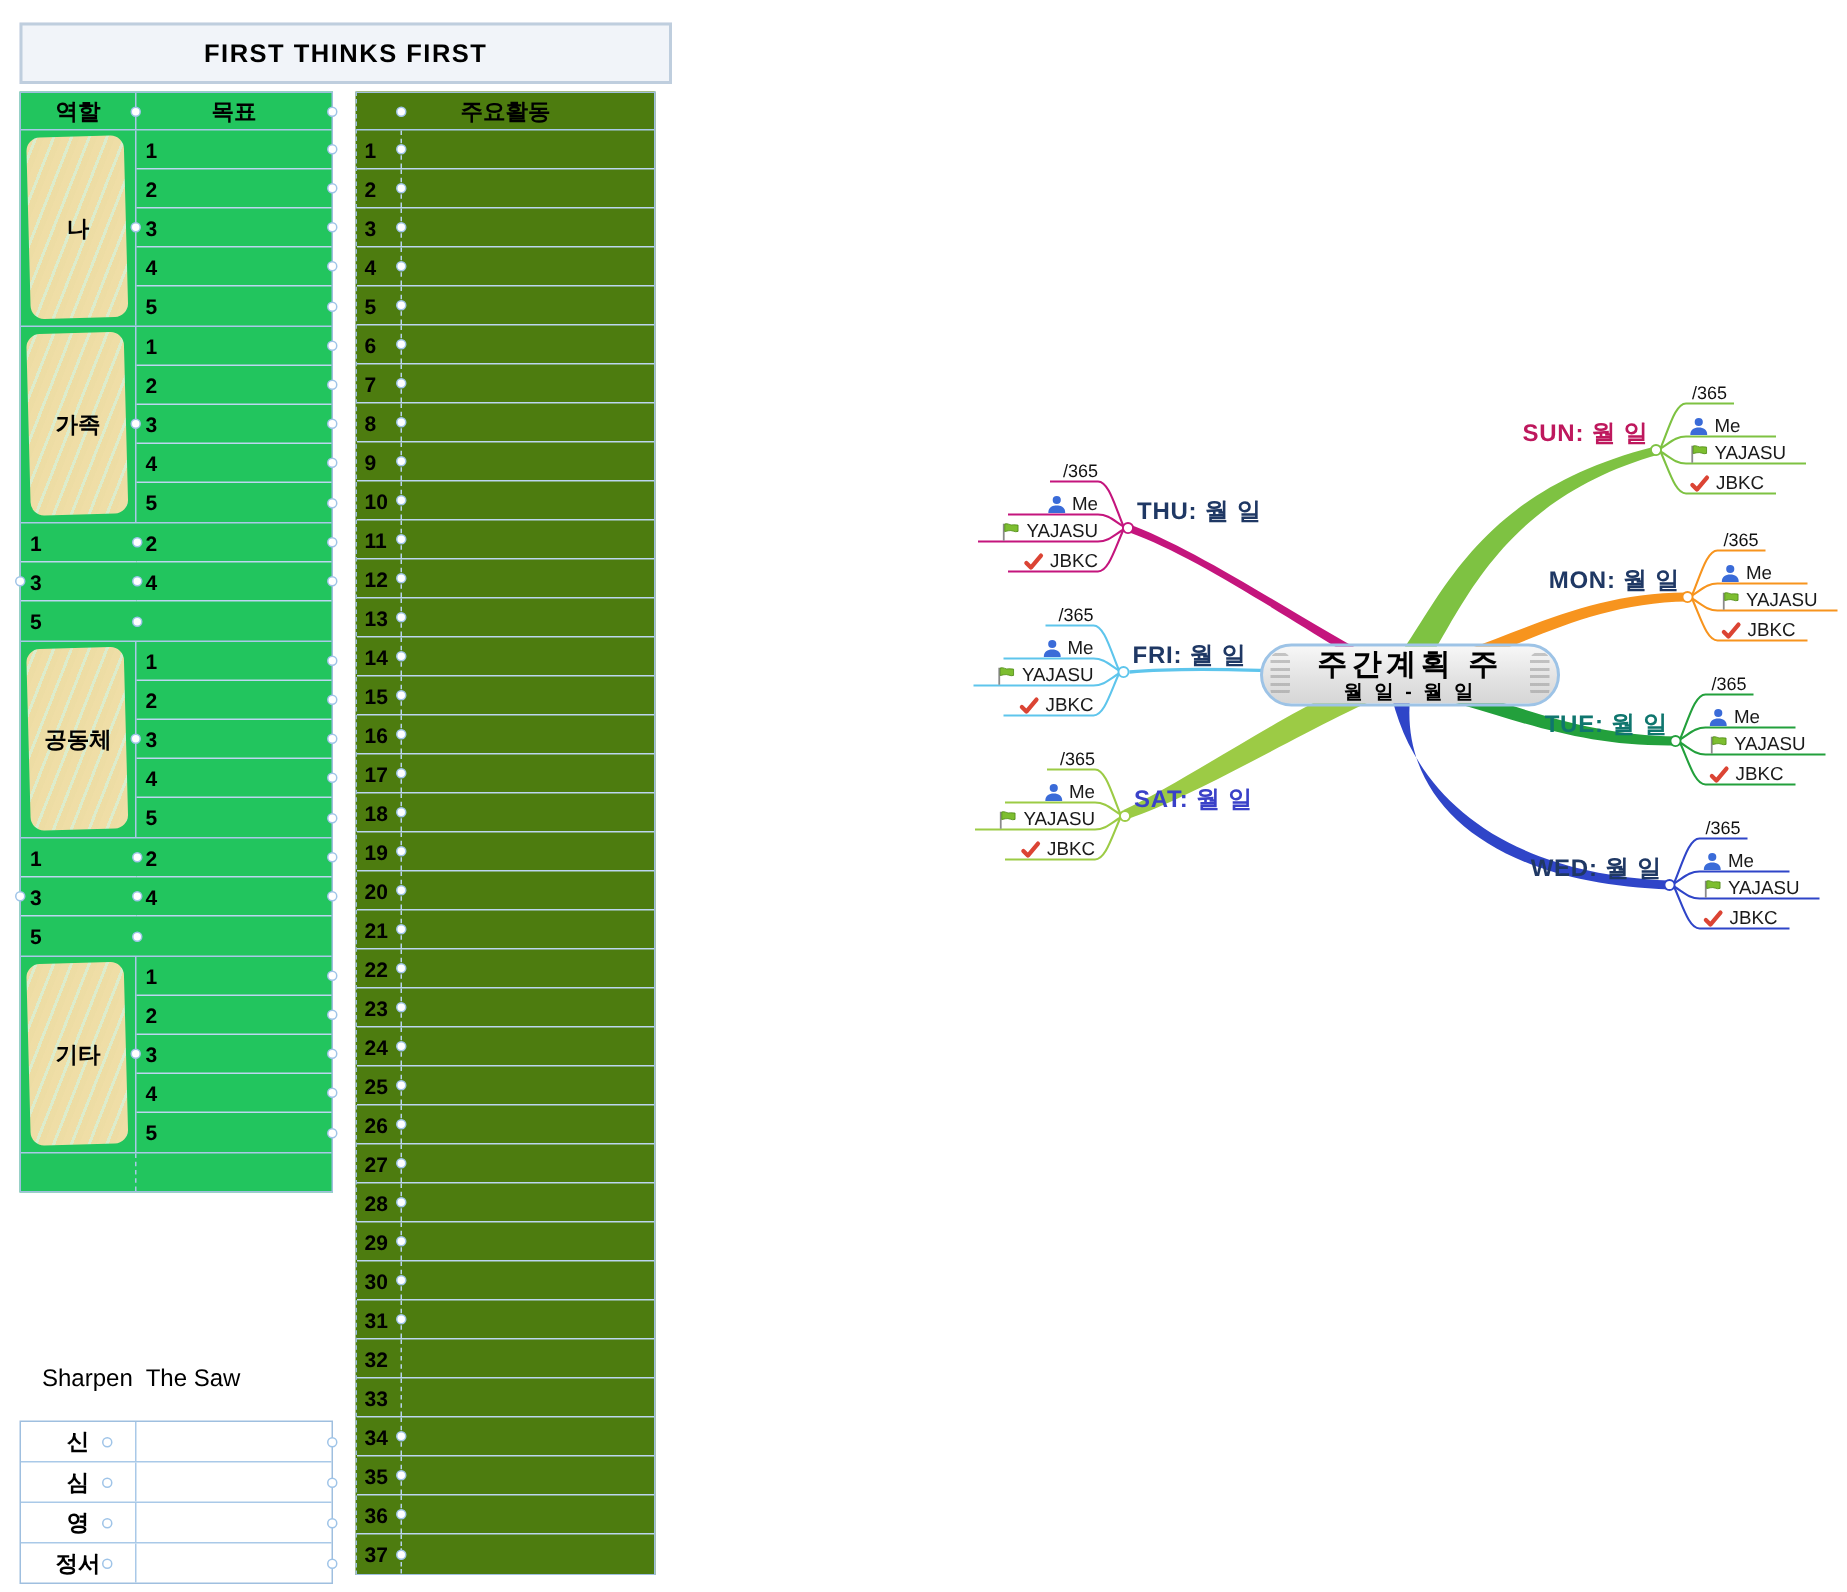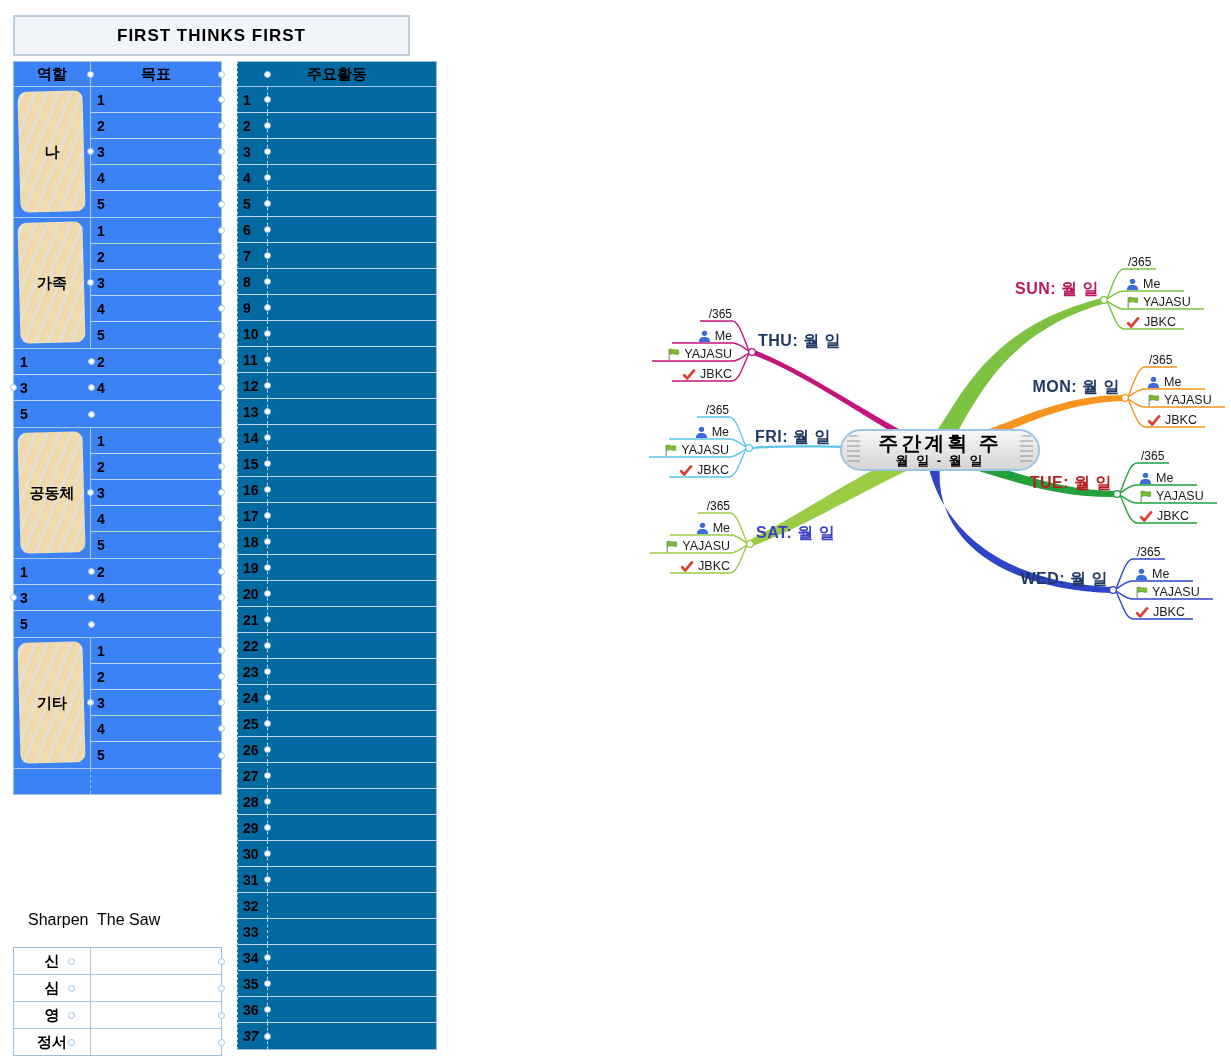--- a/index.html
+++ b/index.html
@@ -1,24 +1,24 @@
 <!DOCTYPE html>
 <html><head>
 <meta charset="utf-8">
 <style>
   html,body{margin:0;padding:0;background:#ffffff;}
   .canvas{position:relative;width:1231px;height:1061px;background:#fff;overflow:hidden;
           font-family:"Liberation Sans",sans-serif;color:#000;}
 
   
-  .title-box{position:absolute;left:13px;top:15px;width:397px;height:41px;box-sizing:border-box;
+  .title-box{position:absolute;left:13px;top:15px;width:435px;height:41px;box-sizing:border-box;
     background:#F1F4F9;border:2px solid #BFCEDE;display:flex;align-items:center;justify-content:center;
     font-weight:bold;font-size:17px;letter-spacing:1px;}
   .left-table{position:absolute;left:13px;top:61px;width:209px;box-sizing:border-box;
-    border:1.5px solid #9FBFDF;background:#3b82f6;}
+    border:1.5px solid #9FBFDF;background:#22c55e;}
   .lt-header{display:grid;grid-template-columns:77px 1fr;height:24px;border-bottom:1px solid #A9C9E8;}
   .hcell{display:flex;align-items:center;justify-content:center;font-weight:bold;font-size:15px;position:relative;}
   .hcell.role{border-right:1px solid #A9C9E8;}
   .role-block{display:grid;grid-template-columns:77px 1fr;grid-auto-rows:26px;position:relative;border-bottom:1px solid #A9C9E8;}
   .role-cell{grid-row:1/6;border-right:1px solid #A9C9E8;position:relative;display:flex;align-items:center;justify-content:center;
     font-weight:bold;font-size:15px;}
   .scrib{position:absolute;left:5px;right:6px;top:4px;bottom:5px;border-radius:9px;transform:rotate(-1.5deg);
     background:repeating-linear-gradient(113deg,rgba(250,223,170,.95) 0 5px,rgba(253,243,223,.85) 5px 7px,rgba(248,222,168,.95) 7px 11px);}
   .role-label{position:relative;z-index:2;}
   .goal-row{border-bottom:1px solid #BCD6F0;position:relative;display:flex;align-items:center;
@@ -27,25 +27,25 @@
   .lt-empty{display:grid;grid-template-columns:77px 1fr;height:25px;}
   .lt-empty .l{border-right:1px dashed #A9C9E8;}
   .sharpen{position:absolute;left:13px;top:893px;width:209px;height:54px;display:flex;align-items:center;
     padding-left:15px;box-sizing:border-box;font-weight:normal;font-size:16px;white-space:pre;}
   .mini-table{position:absolute;left:13px;top:947px;width:209px;box-sizing:border-box;border:1.5px solid #9FBFDF;}
   .mini-row{display:grid;grid-template-columns:77px 1fr;height:26px;border-bottom:1px solid #A9C9E8;position:relative;}
   .mini-table .mini-row:last-child{border-bottom:none;}
   .mini-label{border-right:1px solid #A9C9E8;display:flex;align-items:center;justify-content:center;
     font-weight:bold;font-size:15px;position:relative;}
   .right-table{position:absolute;left:237px;top:61px;width:200px;box-sizing:border-box;
-    border:1.5px solid #9FBFDF;border-left:1.5px dashed #9FBFDF;background:#0369a1;}
+    border:1.5px solid #9FBFDF;border-left:1.5px dashed #9FBFDF;background:#4d7c0f;}
   .rt-header{height:24px;border-bottom:1px solid #A9C9E8;display:flex;align-items:center;justify-content:center;
     font-weight:bold;font-size:15px;position:relative;}
   .act-row{height:26px;border-bottom:1px solid #BCD6F0;display:flex;position:relative;box-sizing:border-box;}
-  .right-table .act-row:last-child{border-bottom:none;font-style:italic;}
+  .right-table .act-row:last-child{border-bottom:none;}
   .act-num{width:30px;border-right:1px dashed #B7D2EC;font-weight:bold;font-size:14px;display:flex;
     align-items:center;padding-left:5px;box-sizing:border-box;}
   .act-val{flex:1;}
   .dot{position:absolute;width:5px;height:5px;border:1px solid #9FC4E8;border-radius:50%;background:#fff;z-index:4;}
   .dot.r{right:-4px;top:50%;margin-top:-3.5px;}
   .dot.l{left:-4px;top:50%;margin-top:-3.5px;}
   .dot.n{left:26px;top:50%;margin-top:-3.5px;}
   .dot.m{left:54px;top:50%;margin-top:-3.5px;}
 
   
@@ -635,21 +635,21 @@
         <span>YAJASU</span>
       </div>
       <div class="child-row" style="top: 410px; left: 1147px;">
         <span class="ic">
           <svg width="14" height="13" viewBox="0 0 12 12">
             <path d="M1.6,6.8 L4.4,9.6 L10.6,2.2" fill="none" stroke="#DB4434" stroke-width="2.6" stroke-linecap="round" stroke-linejoin="round"></path>
           </svg>
         </span>
         <span>JBKC</span>
       </div>
-      <div class="day-label" style="color: #b91c1c; top: 473px; right: 119px;">TUE: 월 일</div>
+      <div class="day-label" style="color: #0f766e; top: 473px; right: 119px;">TUE: 월 일</div>
       <div class="child-row" style="top: 446px; left: 1141px;">
         <span class="slash365">/365</span>
       </div>
       <div class="child-row" style="top: 468px; left: 1139px;">
         <span class="ic">
           <svg width="13" height="13" viewBox="0 0 12 12">
             <circle cx="6" cy="3.1" r="2.5" fill="#3A6BD8"></circle>
             <path d="M0.8,11 C0.8,7.6 3,6.4 6,6.4 C9,6.4 11.2,7.6 11.2,11 Z" fill="#3A6BD8"></path>
           </svg>
         </span>

